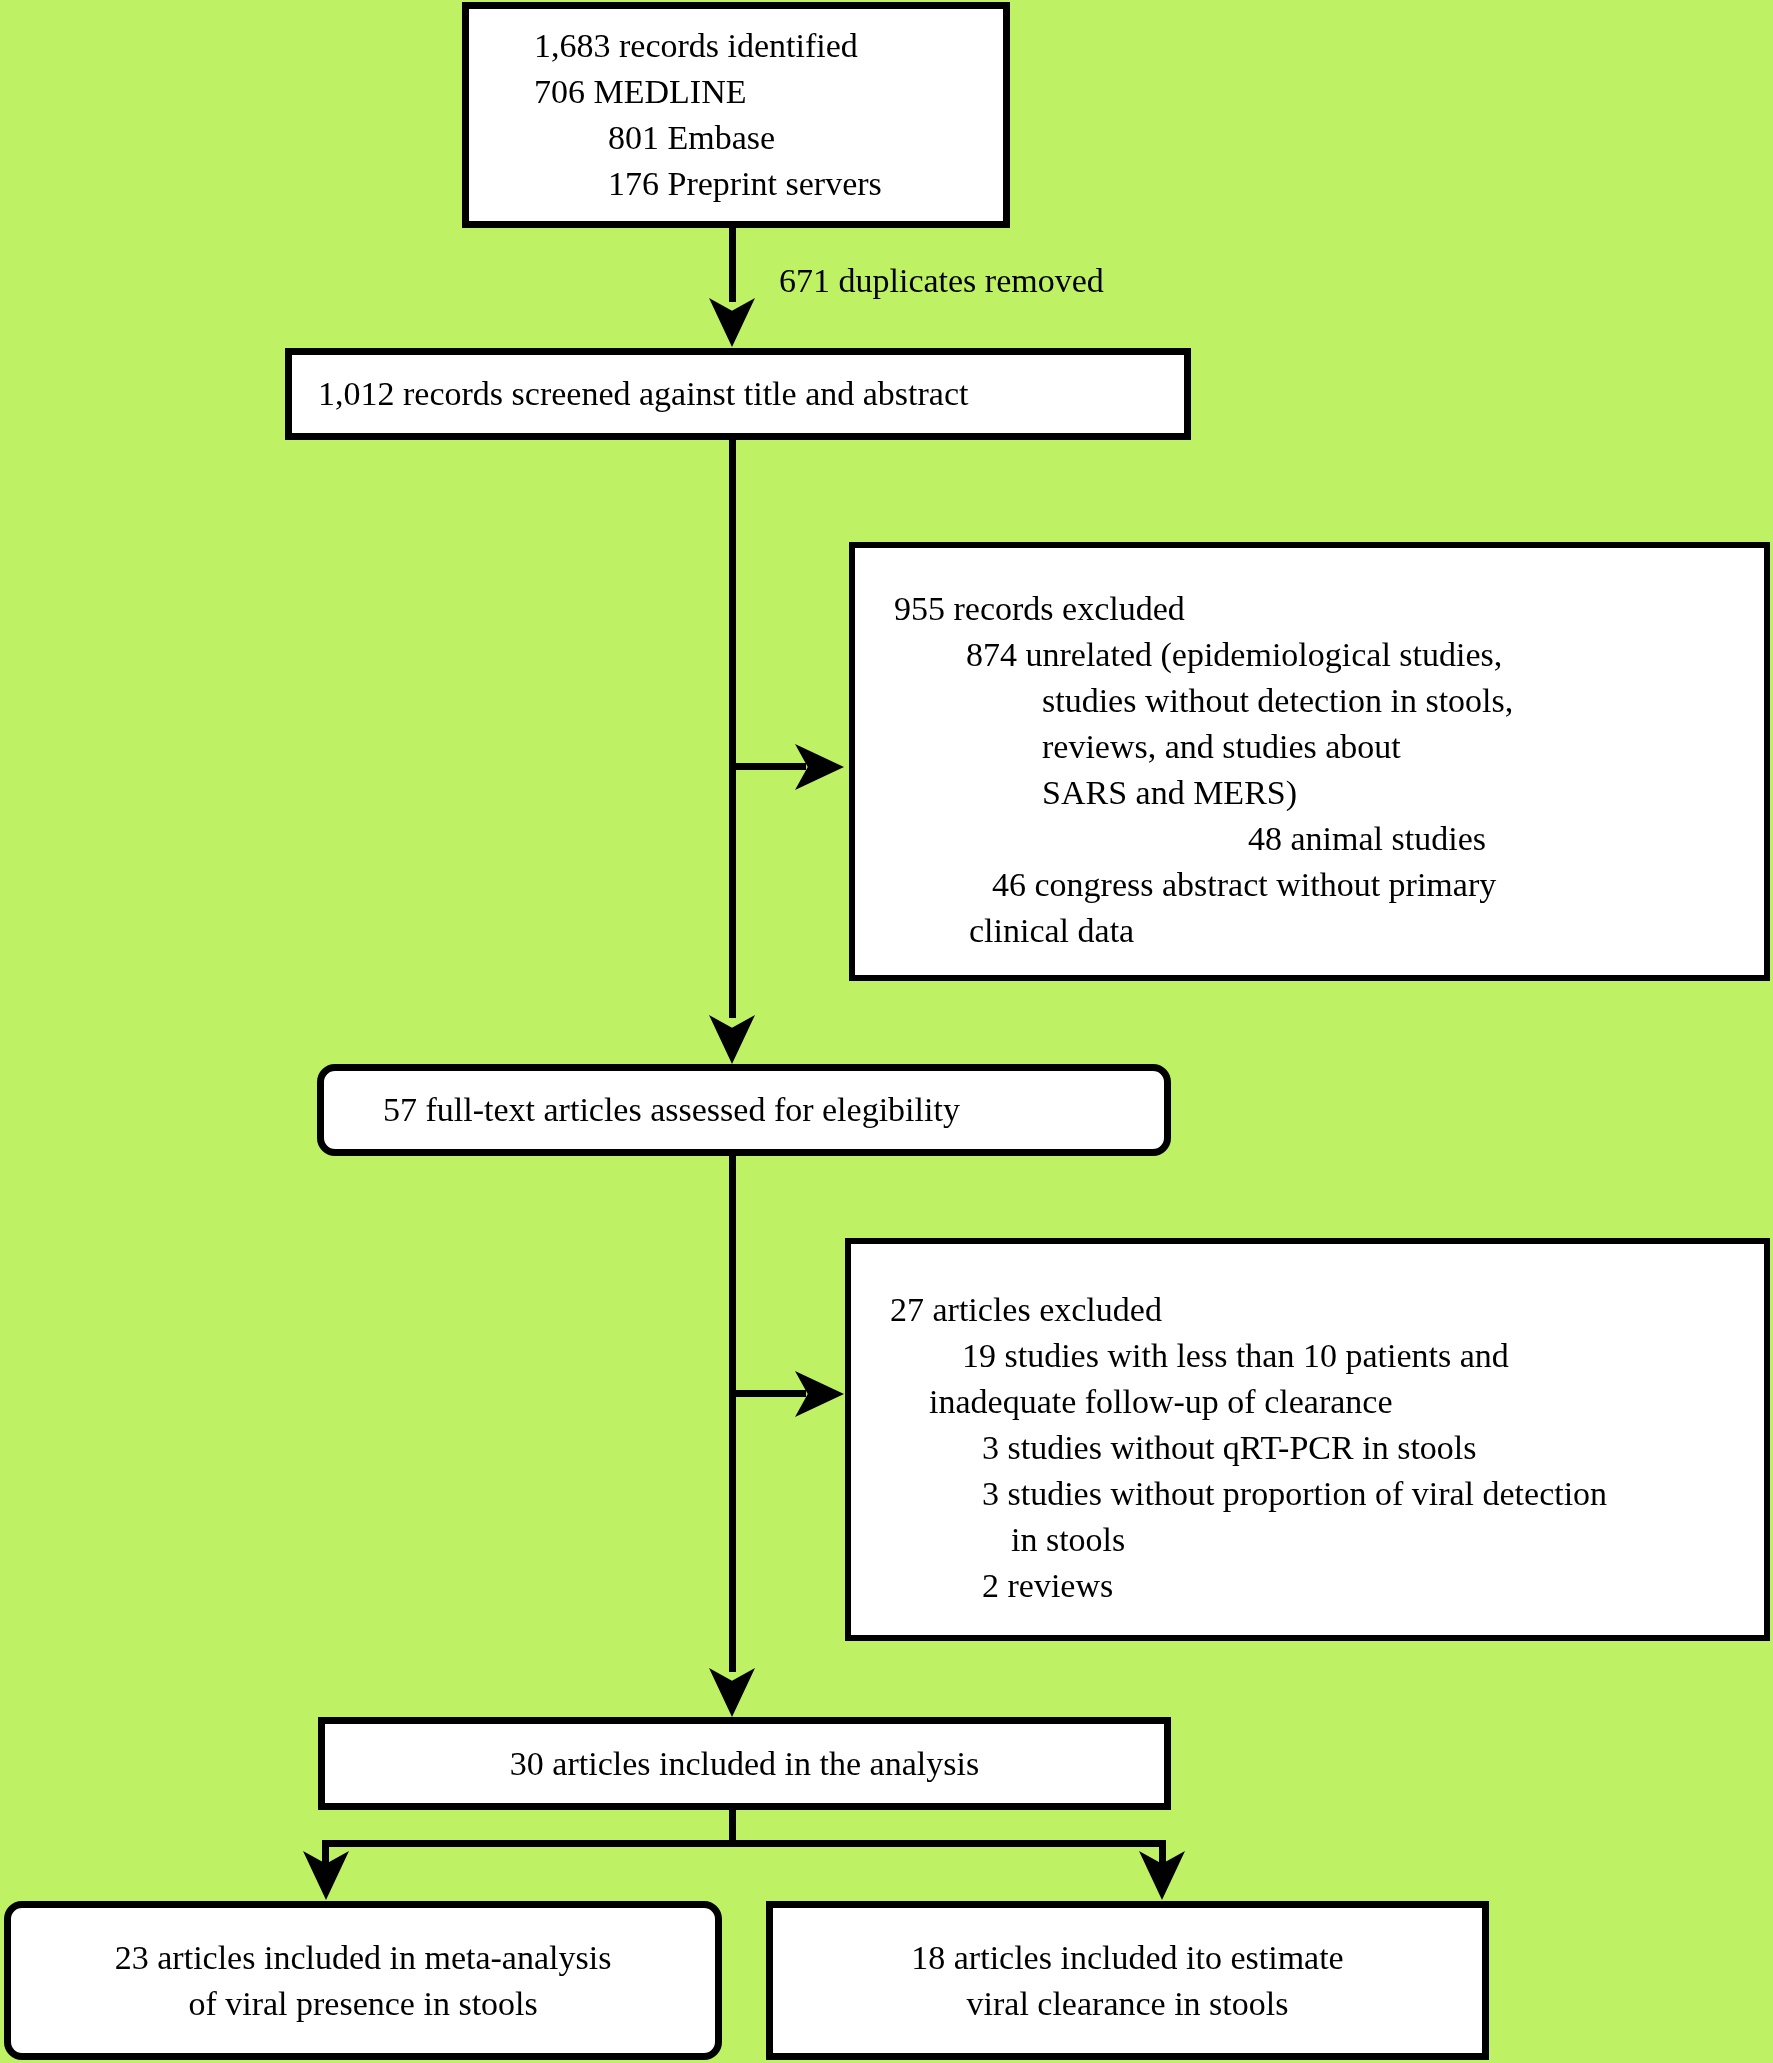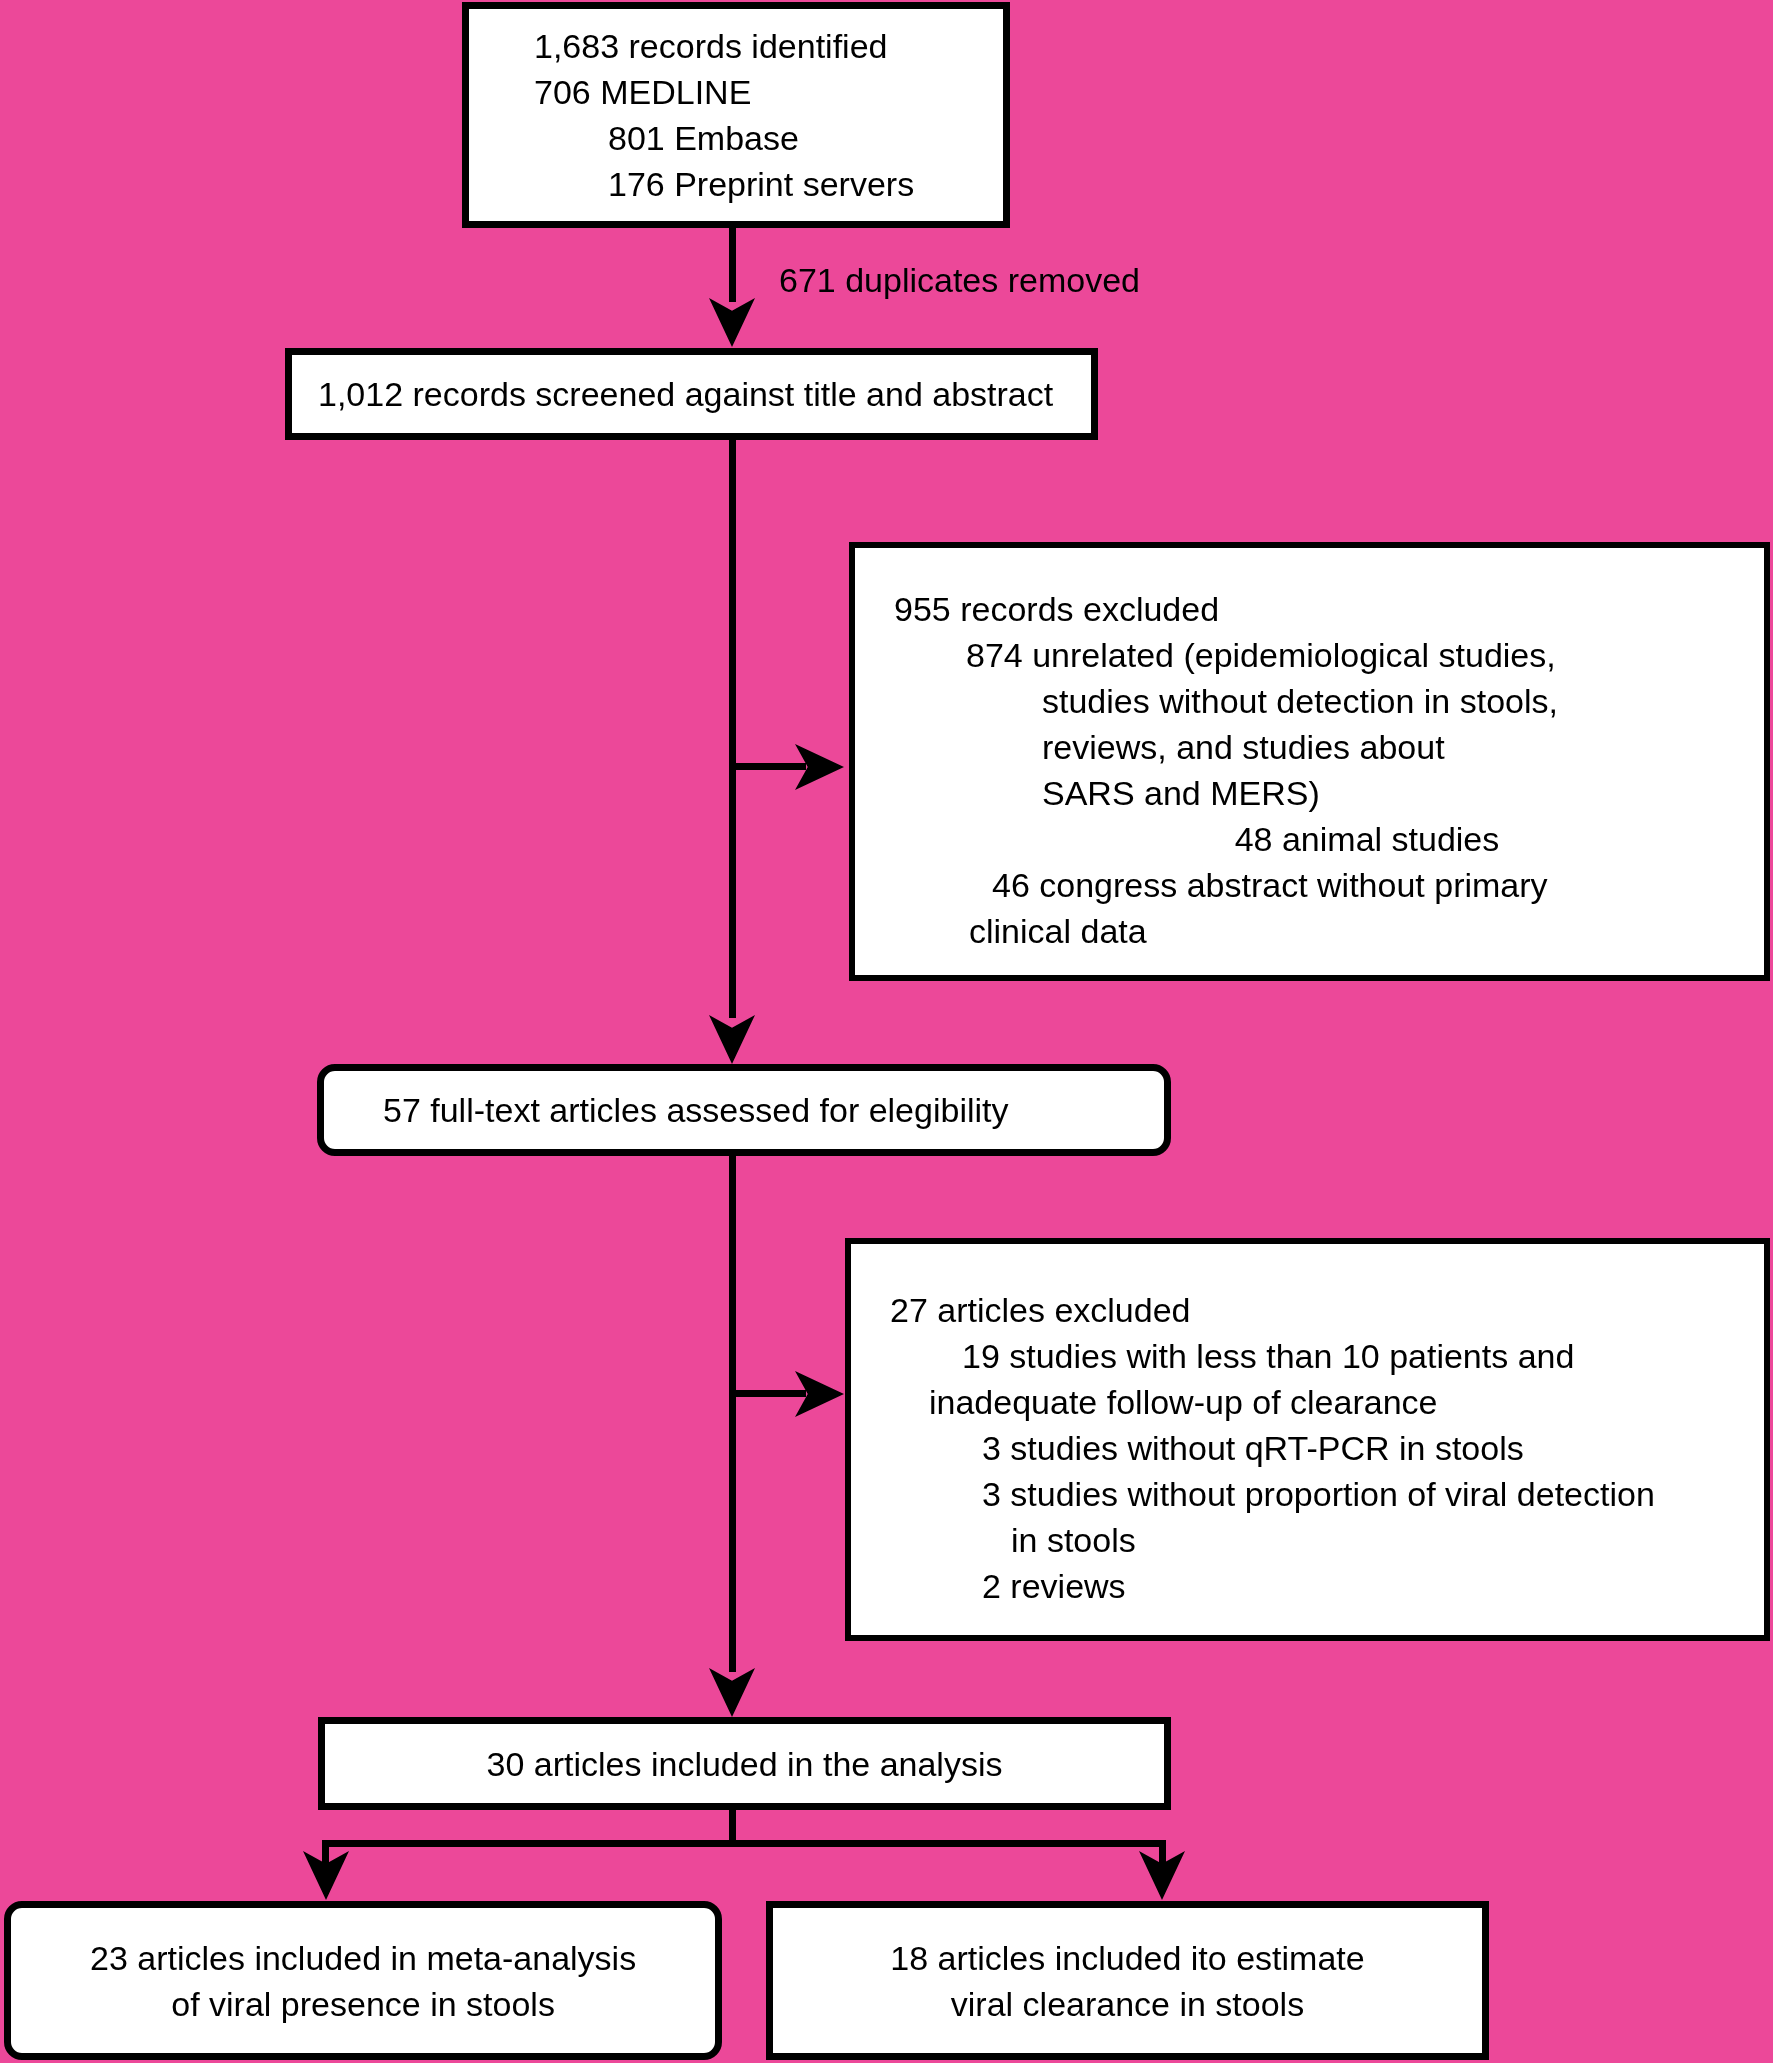--- a/index.html
+++ b/index.html
@@ -1,20 +1,20 @@
 <!DOCTYPE html>
 <html style="font-size:13px"><head>
 <meta charset="utf-8">
 <style>
   html,body{margin:0;padding:0;background:#ffffff;}
   #canvas{
     position:relative;
     width:1773px;height:2064px;
-    background:#ec4899;
-    font-family:Liberation Sans, sans-serif;
+    background:#bef264;
+    font-family:Liberation Serif, serif;
     color:#000000;
   }
   .fbox{
     position:absolute;
     border:7.4px solid #000;
     background:#fff;
     box-sizing:border-box;
     font-size:34px;
     line-height:46px;
   }
@@ -45,21 +45,21 @@
     <div class="xline" style="">706 MEDLINE</div>
     <div class="xline" style="margin-left:74px;">801 Embase</div>
     <div class="xline" style="margin-left:74px;">176 Preprint servers</div>
   </div>
 
   <div class="vline" style="left:729px;top:227px;height:75px;"></div>
   <div class="arrow-down" style="left:709px;top:298px;"></div>
 
   <div class="floatlabel" style="left:779px;top:260px;">671 duplicates removed</div>
 
-  <div class="fbox centerv" style="left:285px;top:348px;width:813px;height:92px;padding-left:26px;">
+  <div class="fbox centerv" style="left:285px;top:348px;width:906px;height:92px;padding-left:26px;">
     <div class="xline">1,012 records screened against title and abstract</div>
   </div>
 
   <div class="vline" style="left:729px;top:440px;height:578px;"></div>
   <div class="arrow-down" style="left:709px;top:1015px;"></div>
 
   <div class="hline" style="left:732px;top:763px;width:74px;"></div>
   <div class="arrow-right" style="left:795px;top:744px;"></div>
 
   <div class="fbox" style="left:849px;top:542px;width:921px;height:439px;border-width:6.5px;padding-top:38px;">

